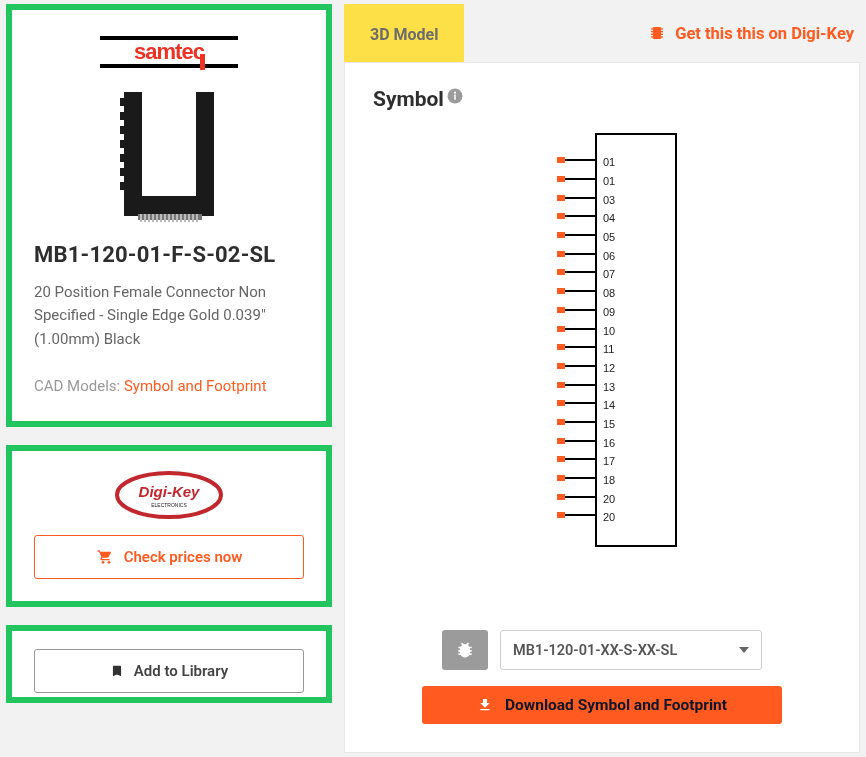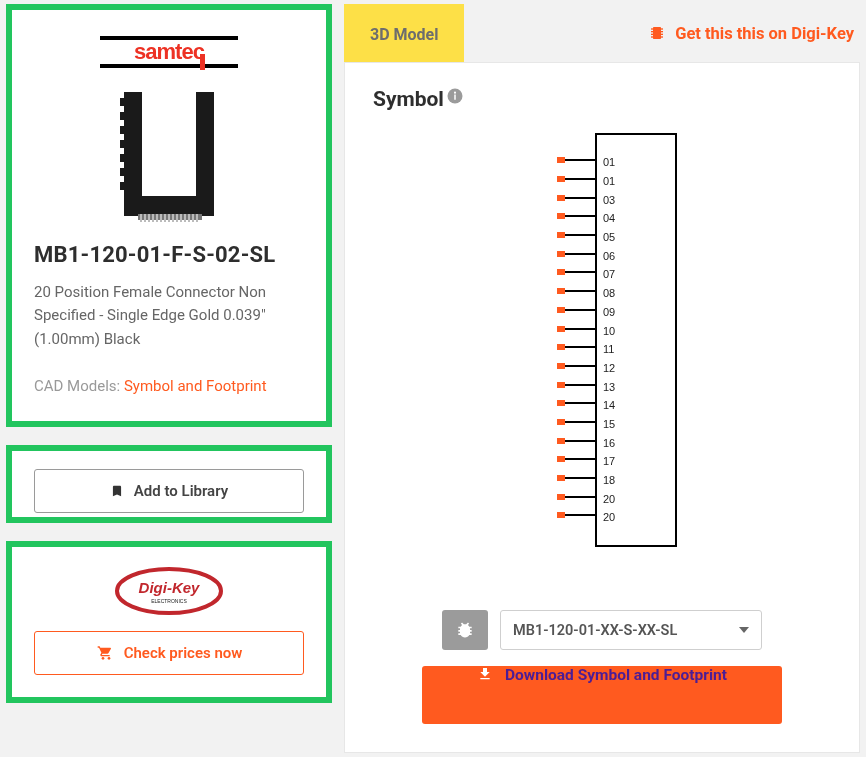--- a/index.html
+++ b/index.html
@@ -222,25 +222,26 @@
     align-items: center;
     justify-content: space-between;
     font-size: 14.5px;
     font-weight: 600;
     color: #555;
     cursor: pointer;
     background: #fff;
   }
   .download-btn {
     width: 360px;
-    height: 58px;
+    height: 38px;
     background: #ff5a1f;
-    color: #4c1d95;
+    color: #0f172a;
     border-radius: 3px;
     display: flex;
+    align-items: center;
     justify-content: center;
     gap: 12px;
     font-size: 15.5px;
     font-weight: 700;
     cursor: pointer;
   }
   .caret-down {
     width: 0; height: 0;
     border-left: 5px solid transparent;
     border-right: 5px solid transparent;
@@ -296,44 +297,44 @@
         </svg>
       </div>
       <h1 class="part-name">MB1-120-01-F-S-02-SL</h1>
       <p class="part-desc">20 Position Female Connector Non Specified - Single Edge Gold 0.039" (1.00mm) Black</p>
       <div class="cad-line">
         <span>CAD Models:</span>
         <span class="link">Symbol and Footprint</span>
       </div>
     </div>
 
-    <div class="card tight" style="padding-bottom:4px;">
-      <div class="btn btn-outline-gray">
-        <svg width="14" height="16" viewBox="0 0 24 24" fill="#333">
-          <path d="M17 3H7c-1.1 0-2 .9-2 2v16l7-3 7 3V5c0-1.1-.9-2-2-2z"></path>
-        </svg>
-        <span>Add to Library</span>
-      </div>
-    </div>
-
     <div class="card tight">
       <div class="dk-logo-wrap">
         <svg width="110" height="52" viewBox="0 0 110 52">
           <ellipse cx="55" cy="26" rx="52" ry="22" fill="#fff" stroke="#c1272d" stroke-width="4"></ellipse>
           <text x="55" y="28" text-anchor="middle" font-family="Arial Black, Arial" font-weight="900" font-size="15" fill="#c1272d" font-style="italic">Digi-Key</text>
           <text x="55" y="38" text-anchor="middle" font-family="Arial" font-size="5" fill="#222">ELECTRONICS</text>
         </svg>
       </div>
       <div class="btn btn-outline-orange">
         <svg width="18" height="16" viewBox="0 0 24 24" fill="#ff5a1f">
           <path d="M7 4h-2l-1-2h-3v2h2l3.6 7.59-1.35 2.44c-.16.28-.25.61-.25.97 0 1.1.9 2 2 2h12v-2h-11.58c-.14 0-.25-.11-.25-.25l.03-.12.9-1.63h7.45c.75 0 1.41-.41 1.75-1.03l3.58-6.49c.08-.14.12-.3.12-.48 0-.55-.45-1-1-1h-14.8z"></path>
           <circle cx="9" cy="20" r="2"></circle>
             <circle cx="18" cy="20" r="2"></circle>
         </svg>
         <span>Check prices now</span>
+      </div>
+    </div>
+
+    <div class="card tight" style="padding-bottom:4px;">
+      <div class="btn btn-outline-gray">
+        <svg width="14" height="16" viewBox="0 0 24 24" fill="#333">
+          <path d="M17 3H7c-1.1 0-2 .9-2 2v16l7-3 7 3V5c0-1.1-.9-2-2-2z"></path>
+        </svg>
+        <span>Add to Library</span>
       </div>
     </div>
 
   </div>
 
   <div class="right-col">
 
     <div class="tabbar">
       <div class="tab">
         <span>3D Model</span>

